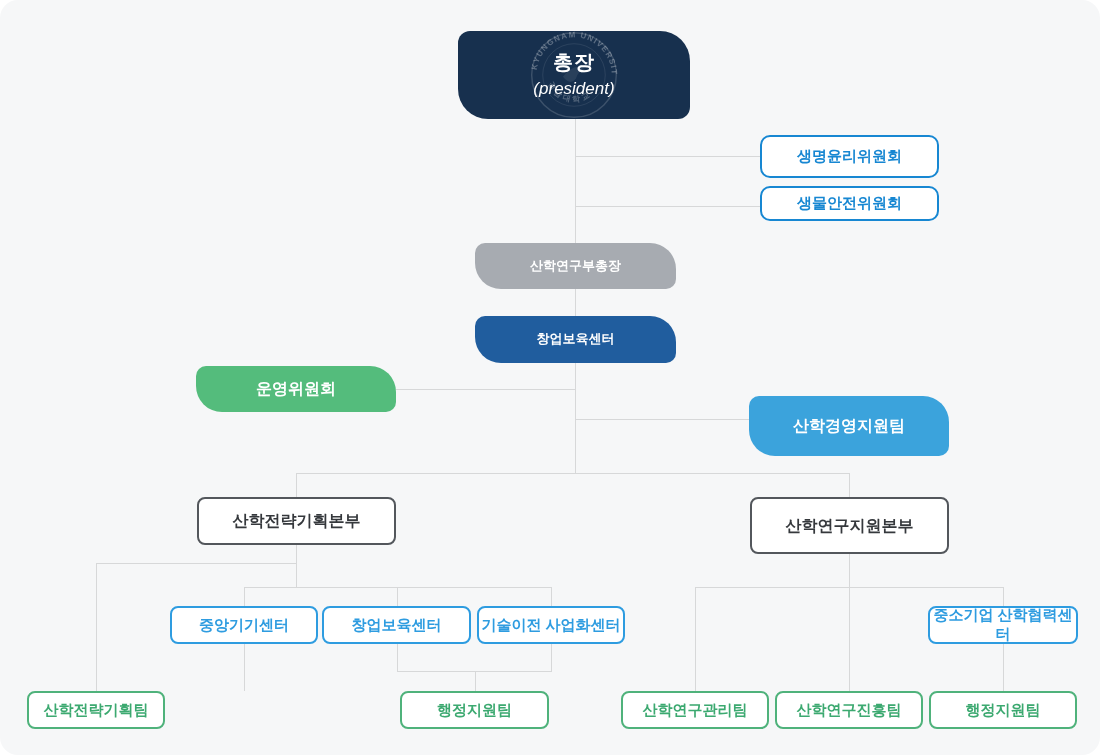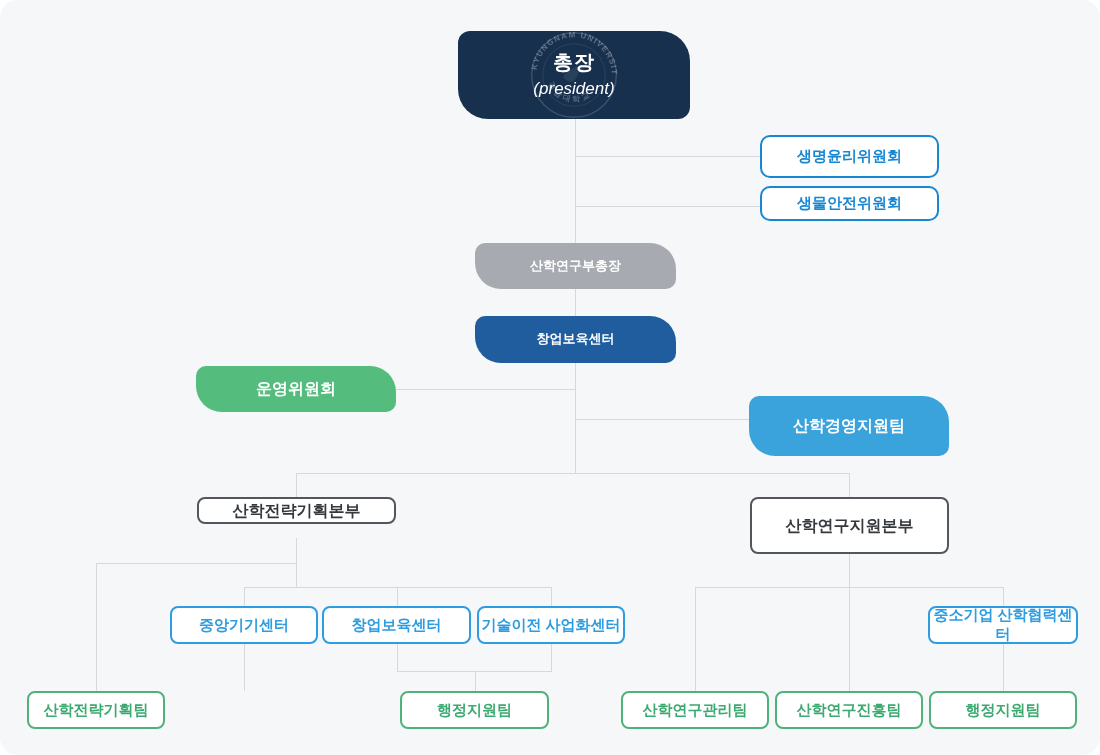--- a/index.html
+++ b/index.html
@@ -101,21 +101,21 @@
     <span>창업보육센터</span>
   </div>
 
   <div class="node solid n-green f16" style="left:196px;top:366px;width:200px;height:46px;">
     <span>운영위원회</span>
   </div>
   <div class="node solid n-sky f16" style="left:749px;top:396px;width:200px;height:60px;">
     <span>산학경영지원팀</span>
   </div>
 
-  <div class="node outline o-hq" style="left:197px;top:497px;width:199px;height:27px;">
+  <div class="node outline o-hq" style="left:197px;top:497px;width:199px;height:48px;">
     <span>산학전략기획본부</span>
   </div>
   <div class="node outline o-hq" style="left:750px;top:497px;width:199px;height:57px;">
     <span>산학연구지원본부</span>
   </div>
 
   <div class="node outline o-center" style="left:170px;top:606px;width:148px;height:38px;">
     <span>중앙기기센터</span>
   </div>
   <div class="node outline o-center" style="left:322px;top:606px;width:149px;height:38px;">

